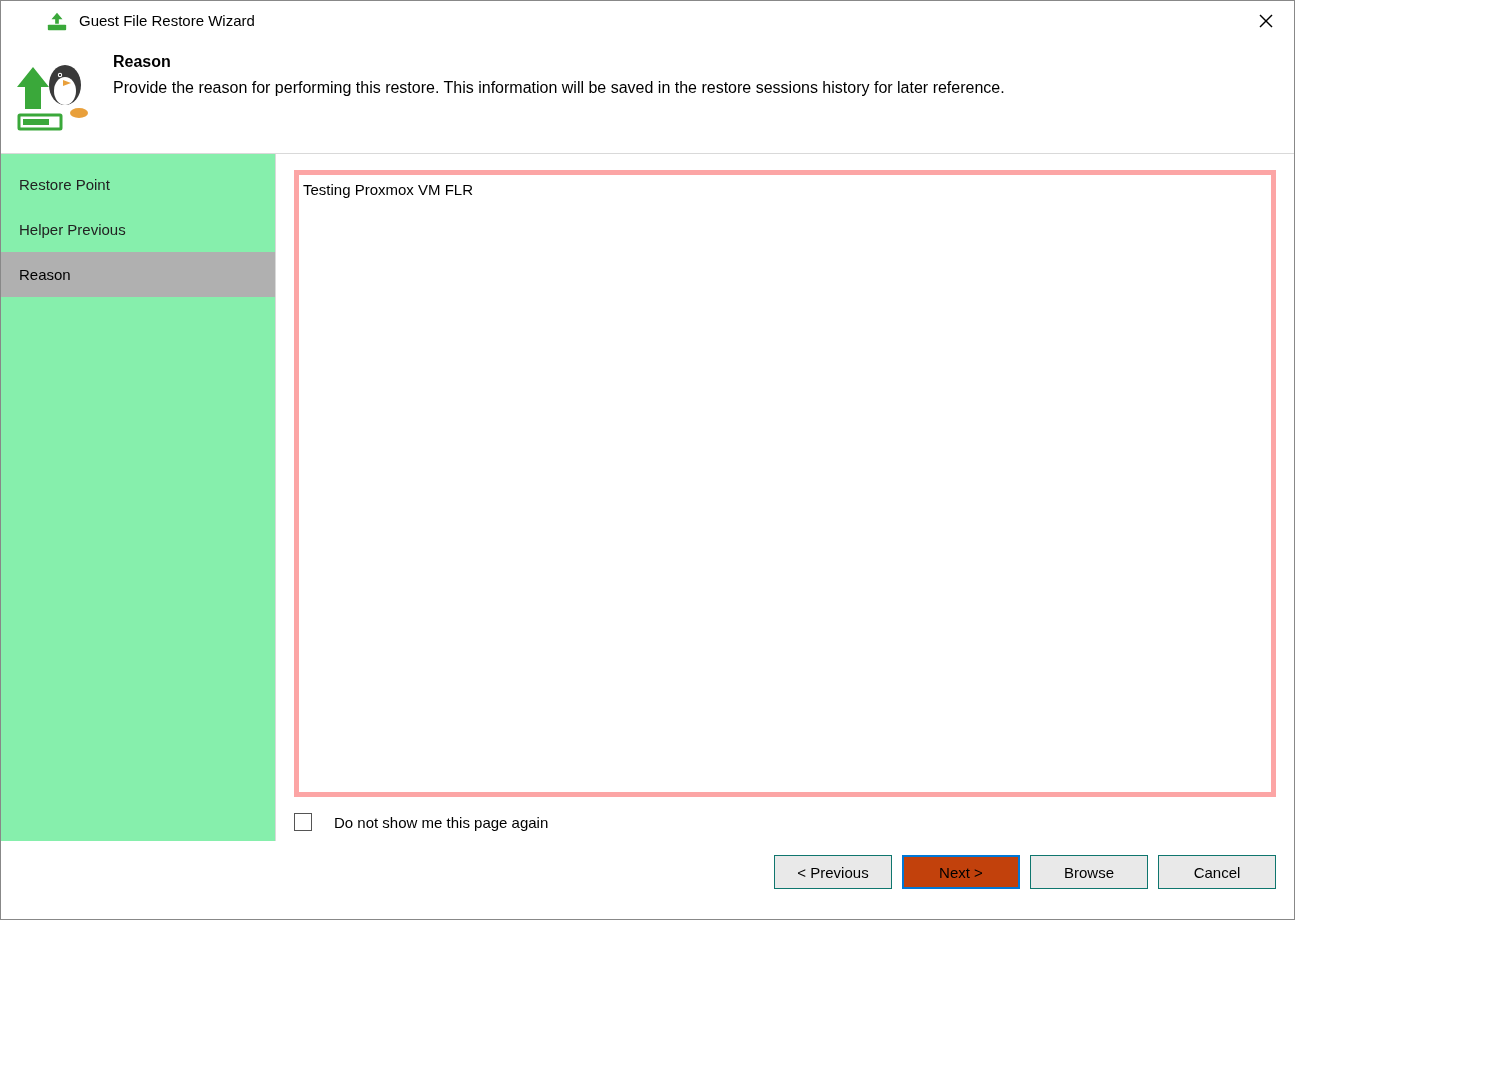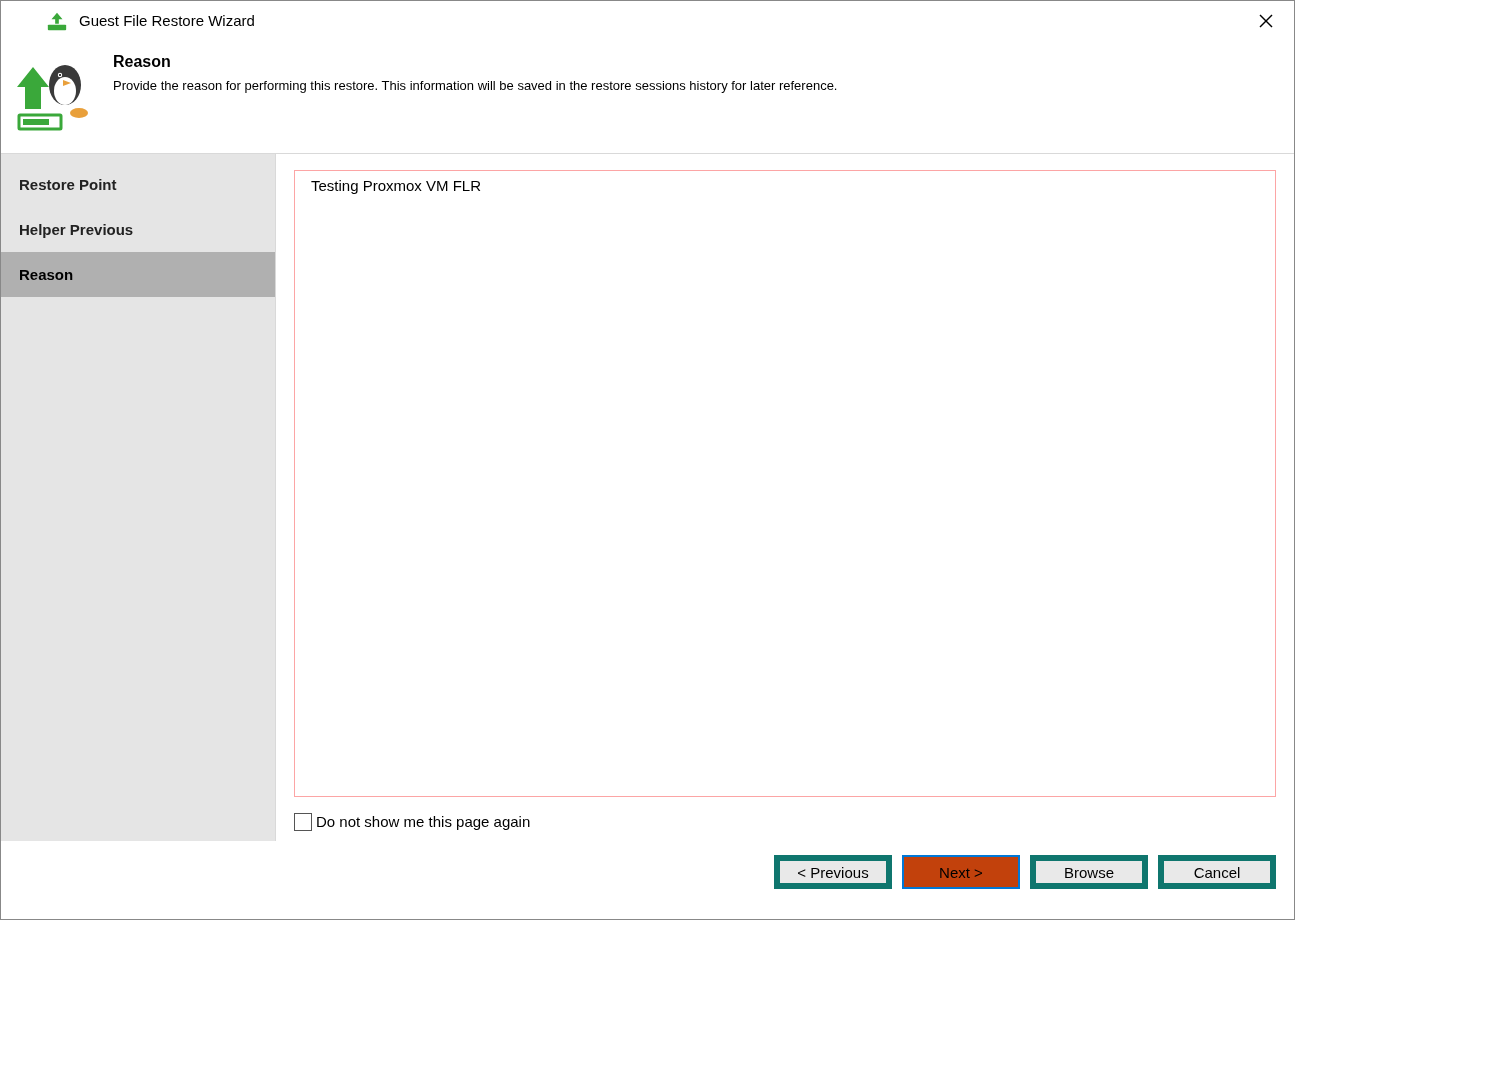--- a/index.html
+++ b/index.html
@@ -36,32 +36,31 @@
       display: flex;
       align-items: flex-start;
       padding: 12px 16px 18px 12px;
       gap: 18px;
     }
     .header-icon {
       width: 82px; height: 82px;
       flex: 0 0 auto;
     }
     .header-text h2 { font-size: 16px; font-weight: 700; margin-bottom: 6px; }
-    .header-text p { font-size: 13px; line-height: 1.35; }
+    .header-text p { font-size: 16px; line-height: 1.35; }
     .body {
       display: flex;
       height: 688px;
       border-top: 1px solid #d9d9d9;
     }
     .sidebar {
       width: 275px;
-      background: #e5e5e5;
+      background: #86efac;
       border-right: 1px solid #d9d9d9;
       padding-top: 8px;
-      font-weight: bold;
     }
     .sidebar-item {
       padding: 14px 18px;
       font-size: 15px;
       cursor: pointer;
       color: #222;
     }
     .sidebar-item.selected {
       background: #b0b0b0;
       color: #000;
@@ -70,51 +69,51 @@
     .main {
       flex: 1;
       padding: 16px 18px 10px 18px;
       display: flex;
       flex-direction: column;
     }
     .field-label { font-size: 15px; margin-bottom: 6px; }
     .reason-input {
       flex: 1;
       width: 100%;
-      border: 1px solid #fca5a5;
-      padding: 6px 16px;
+      border: 5px solid #fca5a5;
+      padding: 6px 4px;
       font-family: inherit;
       font-size: 15px;
       resize: none;
       outline: none;
     }
     .checkbox-row {
       display: flex;
-      align-items: flex-start;
-      gap: 4px;
+      align-items: center;
+      gap: 22px;
       margin-top: 16px;
     }
     .checkbox {
       width: 18px; height: 18px;
       border: 1px solid #555;
       background: #fff;
       cursor: pointer;
     }
     .footer {
       height: 62px;
       display: flex;
       align-items: center;
       justify-content: flex-end;
       gap: 10px;
       padding: 0 18px;
     }
     .btn {
       min-width: 118px;
       height: 34px;
-      border: 6px solid #0f766e;
+      border: 1px solid #0f766e;
       background: #e9e9e9;
       font-family: inherit;
       font-size: 15px;
       cursor: pointer;
     }
     .btn.primary {
       border: 2px solid #0078d7;
       background: #c2410c;
     }
     .btn:disabled {

